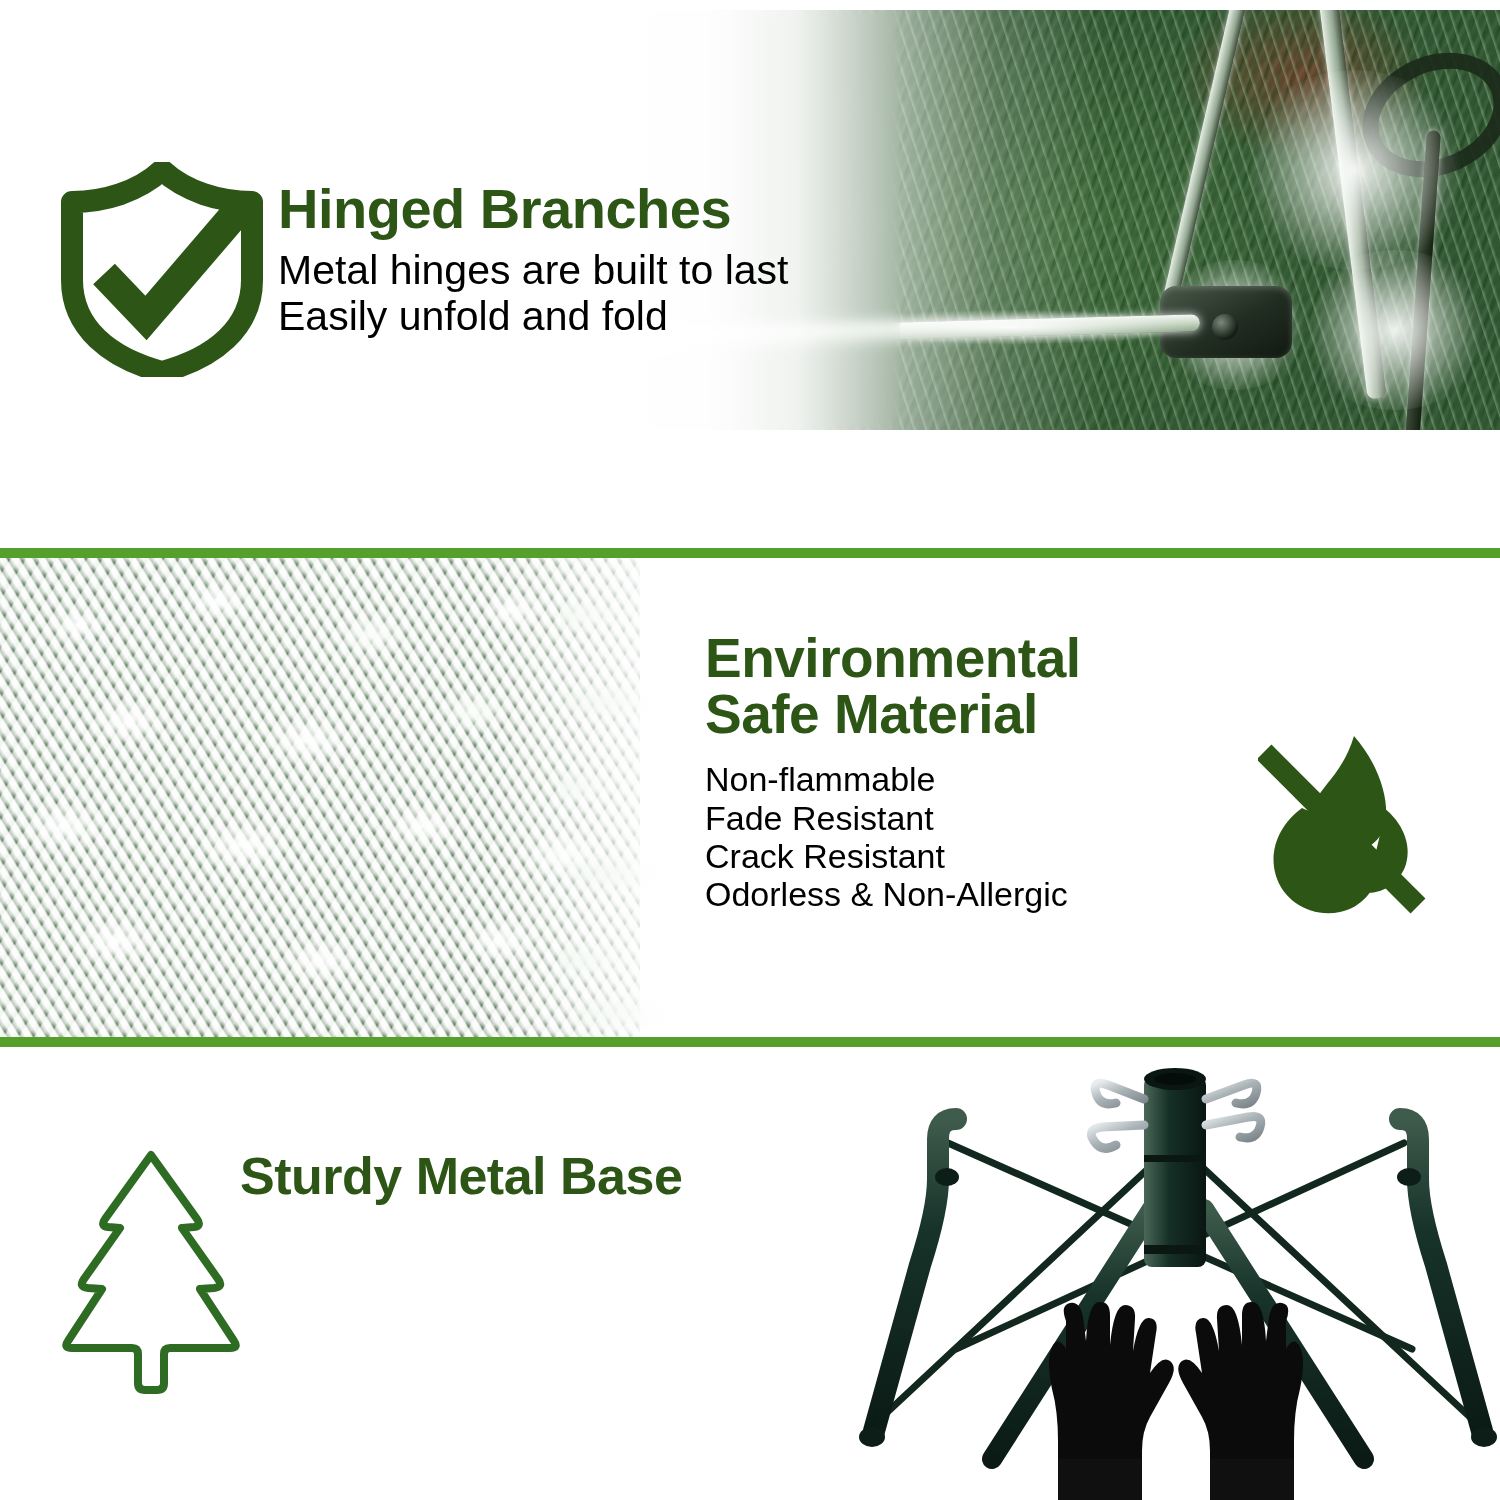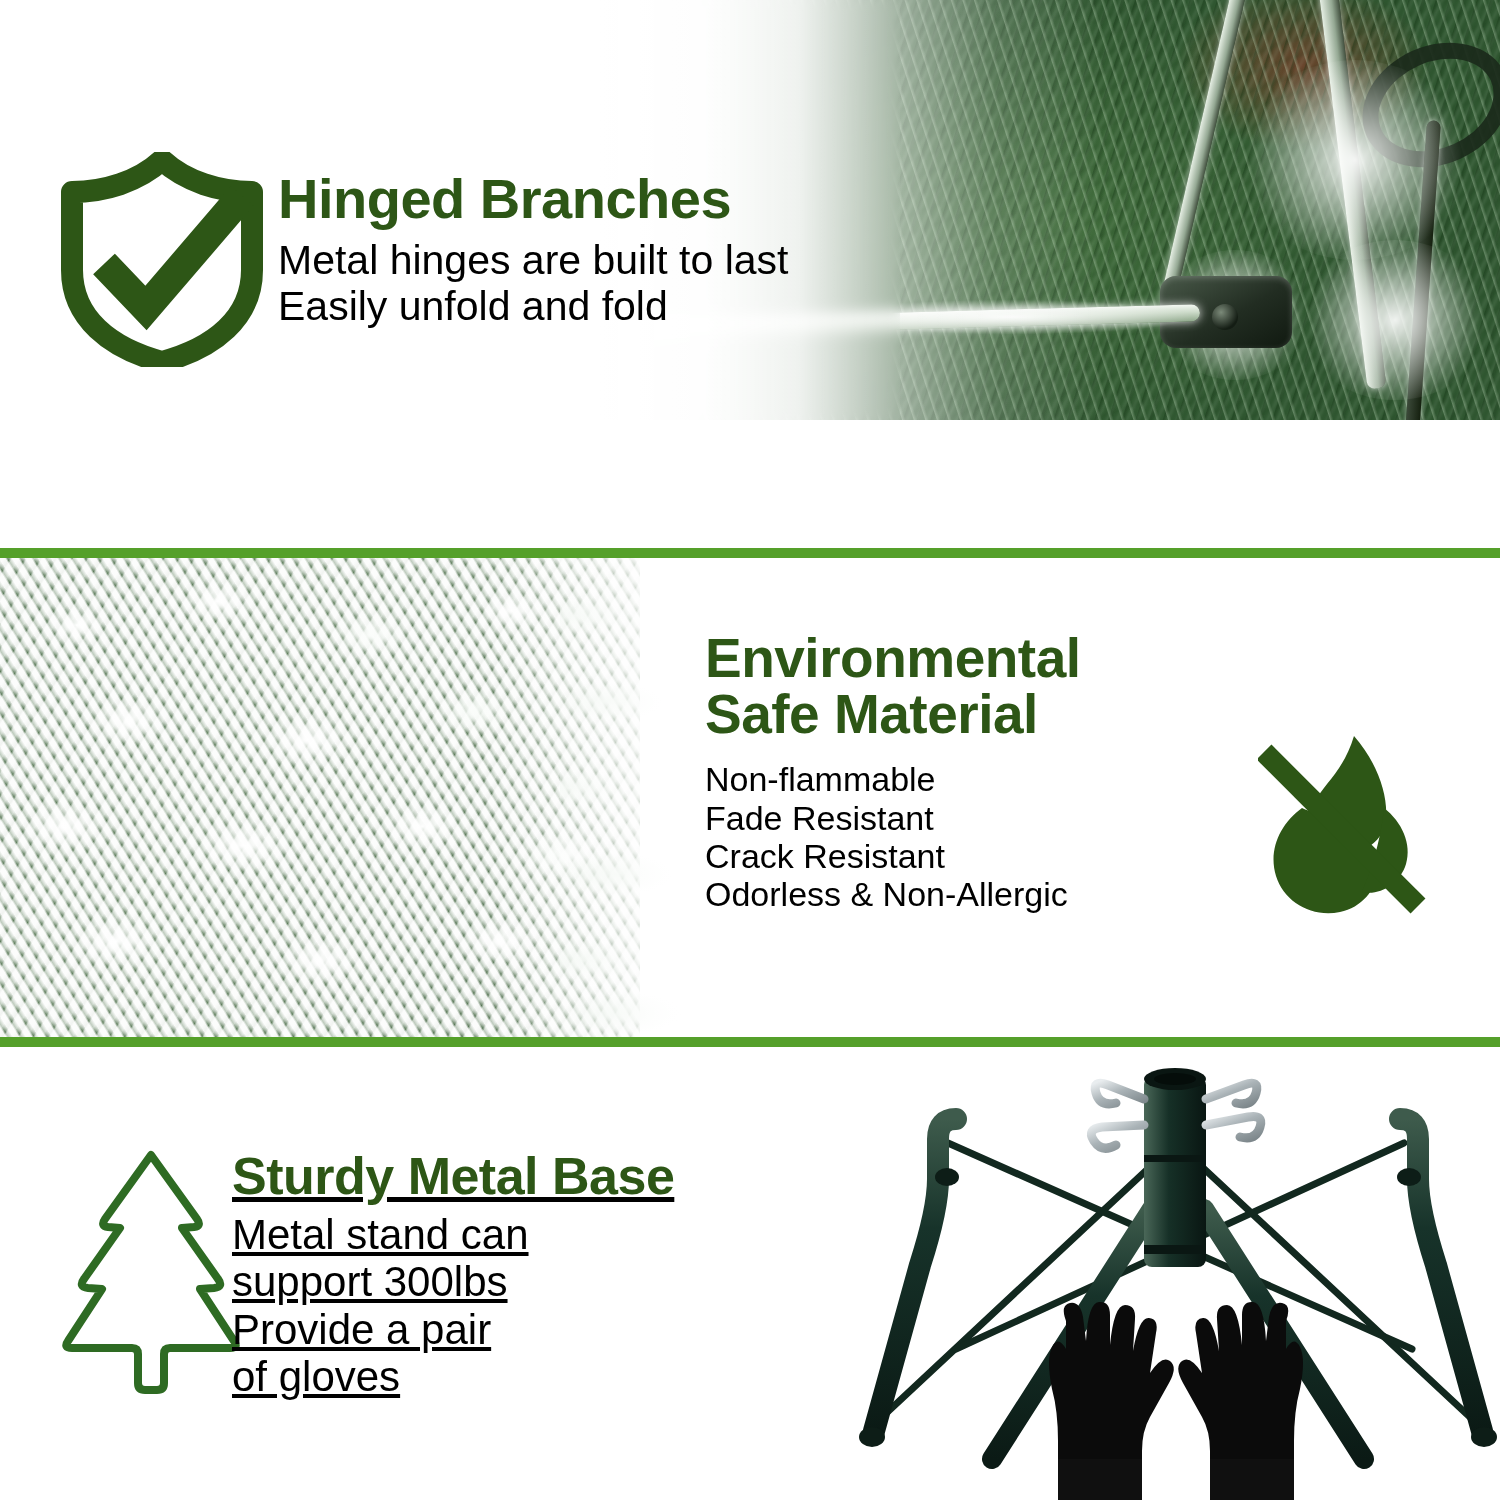--- a/index.html
+++ b/index.html
@@ -37,21 +37,21 @@
     position: absolute;
     left: 0;
     width: 1500px;
     height: 10px;
     background: #55a02a;
   }
   #divider-1 { top: 548px; }
   #divider-2 { top: 1037px; }
 
   
-  #panel-hinged { top: 0; height: 420px; }
+  #panel-hinged { top: 10px; height: 420px; }
 
   .photo-branch {
     position: absolute;
     top: 0;
     left: 600px;
     width: 900px;
     height: 548px;
     overflow: hidden;
   }
   .photo-branch .pine-bg {
@@ -286,24 +286,23 @@
     left: 705px;
     top: 72px;
     width: 640px;
   }
   #material-text .headline { font-size: 55px; }
   #material-text .bodytext { font-size: 34px; margin-top: 18px; }
 
   
   #base-text {
     position: absolute;
-    left: 232px;
+    left: 240px;
     top: 103px;
     width: 620px;
-    text-decoration: underline;
   }
   #base-text .headline { font-size: 52px; }
   #base-text .bodytext { font-size: 42px; margin-top: 8px; }
 
   
   .icon-shield {
     position: absolute;
     left: 58px;
     top: 152px;
     width: 208px;
@@ -412,24 +411,20 @@
                L176 196 Q181 203 172 203
                L112 203 Q106 203 106 209 L106 238 Q106 245 99 245
                L87 245 Q80 245 80 238 L80 209 Q80 203 74 203
                L14 203 Q5 203 10 196
                L44 144 L30 143 Q20 142 26 134
                L62 83 L50 82 Q42 81 47 74 Z" fill="none" stroke="#2e6b23" stroke-width="8" stroke-linejoin="round"></path>
     </svg>
 
     <div id="base-text">
       <h2 class="headline">Sturdy Metal Base</h2>
-      <p class="bodytext">Metal stand can
-support 300lbs
-Provide a pair
-of gloves</p>
     </div>
 
     <svg class="stand-art" viewBox="0 0 648 441">
       <defs>
         <linearGradient id="tube" x1="0" y1="0" x2="0" y2="1">
           <stop offset="0%" stop-color="#3e5b4c"></stop>
           <stop offset="35%" stop-color="#17332a"></stop>
           <stop offset="100%" stop-color="#0b1a15"></stop>
         </linearGradient>
         <linearGradient id="tubeV" x1="0" y1="0" x2="1" y2="0">

